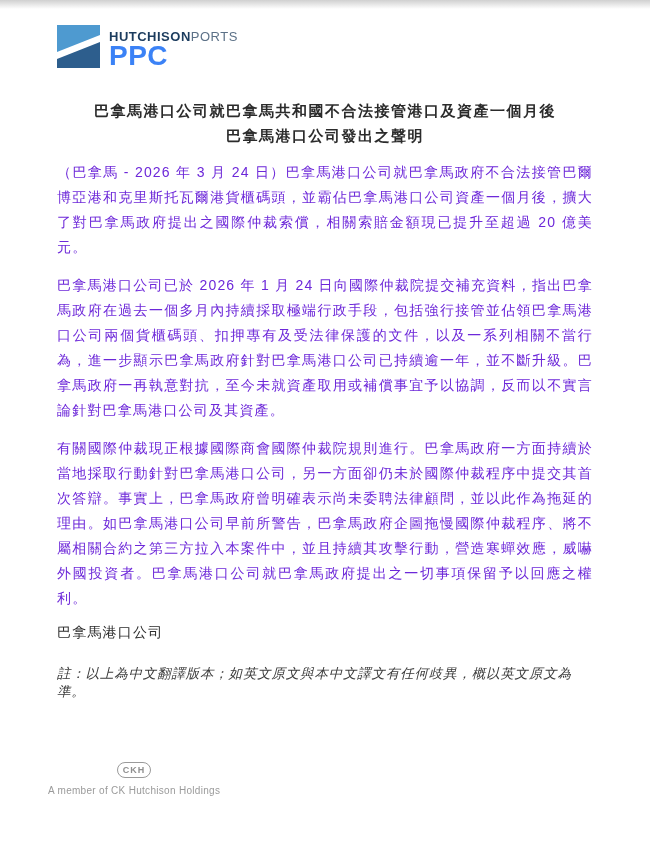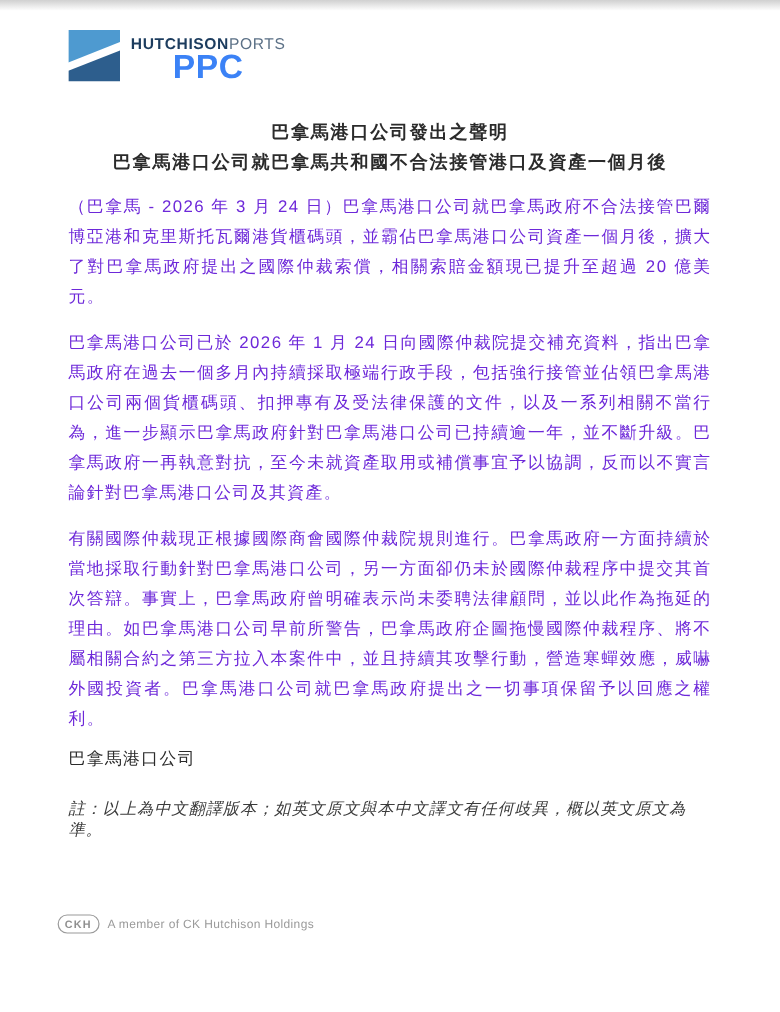--- a/index.html
+++ b/index.html
@@ -25,21 +25,21 @@
     padding: 25px 57px 0 57px;
   }
   
   .brand {
     display: flex;
     align-items: flex-start;
     gap: 9px;
     height: 46px;
   }
   .brand-mark { width: 43px; height: 43px; display: block; }
-  .brand-text { display: flex; flex-direction: column; padding-top: 4px; align-items: center; }
+  .brand-text { display: flex; flex-direction: column; padding-top: 4px; }
   .brand-line1 { font-size: 13px; letter-spacing: 0.5px; line-height: 15px; }
   .brand-line1 .b1 { font-weight: bold; color: #1c3c5e; }
   .brand-line1 .b2 { font-weight: normal; color: #5c7187; }
   .brand-line2 {
     font-size: 28px;
     font-weight: bold;
     color: #3b82f6;
     line-height: 23px;
     letter-spacing: 0.5px;
   }
@@ -80,20 +80,21 @@
   }
   
   .footer {
     position: absolute;
     left: 48px;
     top: 762px;
     display: flex;
     align-items: center;
     gap: 7px;
     color: #9a9a9a;
+    flex-direction: column;
   }
   .ckh-badge {
     border: 1.5px solid #9a9a9a;
     border-radius: 9px;
     font-size: 9px;
     font-weight: bold;
     letter-spacing: 1px;
     padding: 1px 5px;
     color: #8f8f8f;
     line-height: 12px;
@@ -114,22 +115,22 @@
     </svg>
     <div class="brand-text">
       <div class="brand-line1">
         <span class="b1">HUTCHISON</span><span class="b2">PORTS</span>
       </div>
       <div class="brand-line2">PPC</div>
     </div>
   </div>
 
   <div class="title-block">
+    <div>巴拿馬港口公司就巴拿馬共和國不合法接管港口及資產一個月後</div>
     <div>巴拿馬港口公司發出之聲明</div>
-    <div>巴拿馬港口公司就巴拿馬共和國不合法接管港口及資產一個月後</div>
   </div>
 
   <div class="body-block">
     <p>（巴拿馬 - 2026 年 3 月 24 日）巴拿馬港口公司就巴拿馬政府不合法接管巴爾博亞港和克里斯托瓦爾港貨櫃碼頭，並霸佔巴拿馬港口公司資產一個月後，擴大了對巴拿馬政府提出之國際仲裁索償，相關索賠金額現已提升至超過 20 億美元。</p>
     <p>巴拿馬港口公司已於 2026 年 1 月 24 日向國際仲裁院提交補充資料，指出巴拿馬政府在過去一個多月內持續採取極端行政手段，包括強行接管並佔領巴拿馬港口公司兩個貨櫃碼頭、扣押專有及受法律保護的文件，以及一系列相關不當行為，進一步顯示巴拿馬政府針對巴拿馬港口公司已持續逾一年，並不斷升級。巴拿馬政府一再執意對抗，至今未就資產取用或補償事宜予以協調，反而以不實言論針對巴拿馬港口公司及其資產。</p>
     <p>有關國際仲裁現正根據國際商會國際仲裁院規則進行。巴拿馬政府一方面持續於當地採取行動針對巴拿馬港口公司，另一方面卻仍未於國際仲裁程序中提交其首次答辯。事實上，巴拿馬政府曾明確表示尚未委聘法律顧問，並以此作為拖延的理由。如巴拿馬港口公司早前所警告，巴拿馬政府企圖拖慢國際仲裁程序、將不屬相關合約之第三方拉入本案件中，並且持續其攻擊行動，營造寒蟬效應，威嚇外國投資者。巴拿馬港口公司就巴拿馬政府提出之一切事項保留予以回應之權利。</p>
   </div>
 
   <div class="signature">巴拿馬港口公司</div>
 

